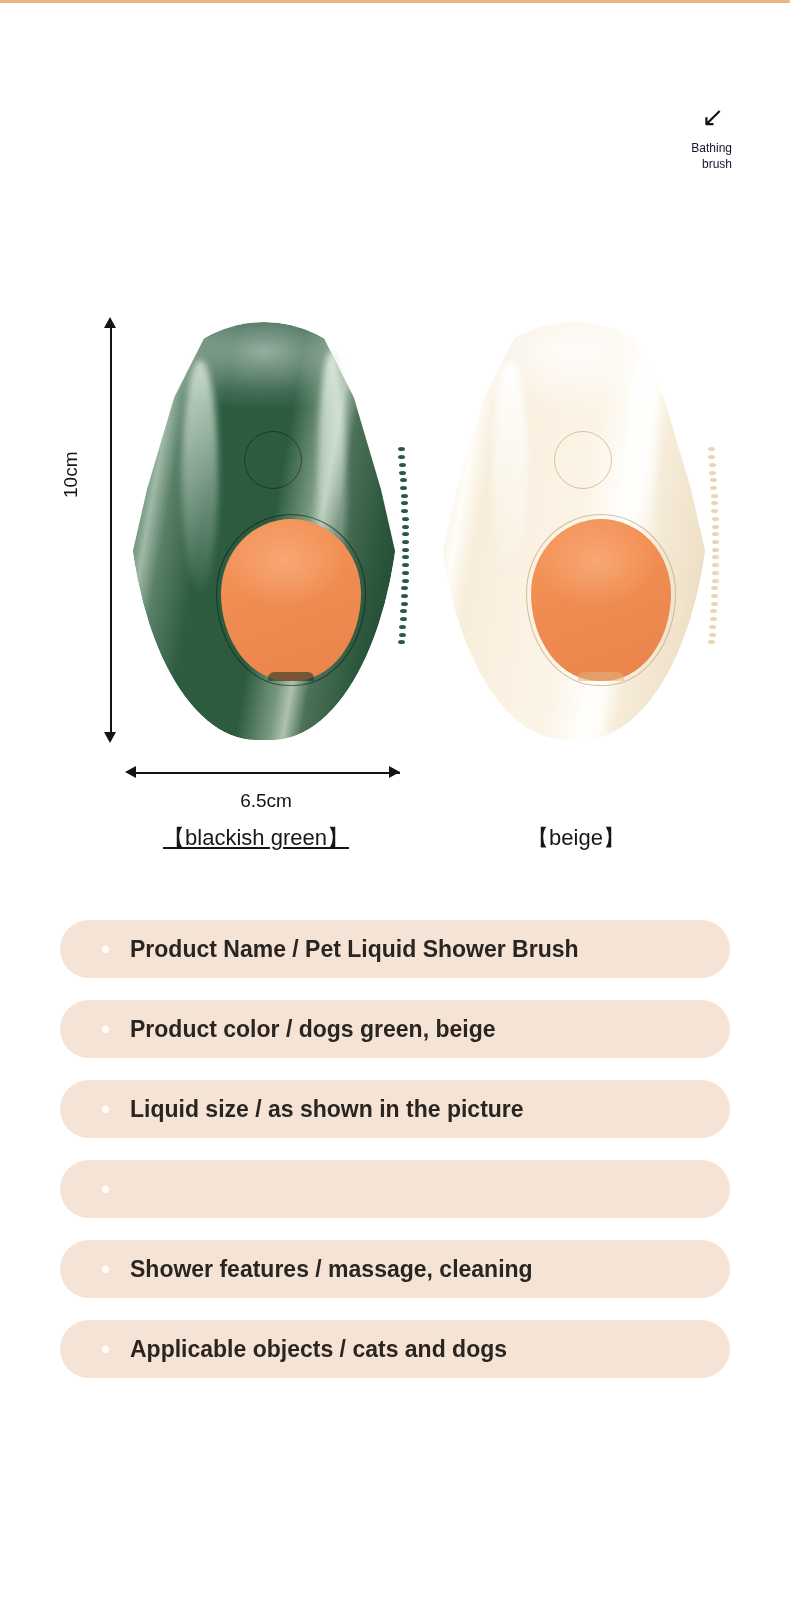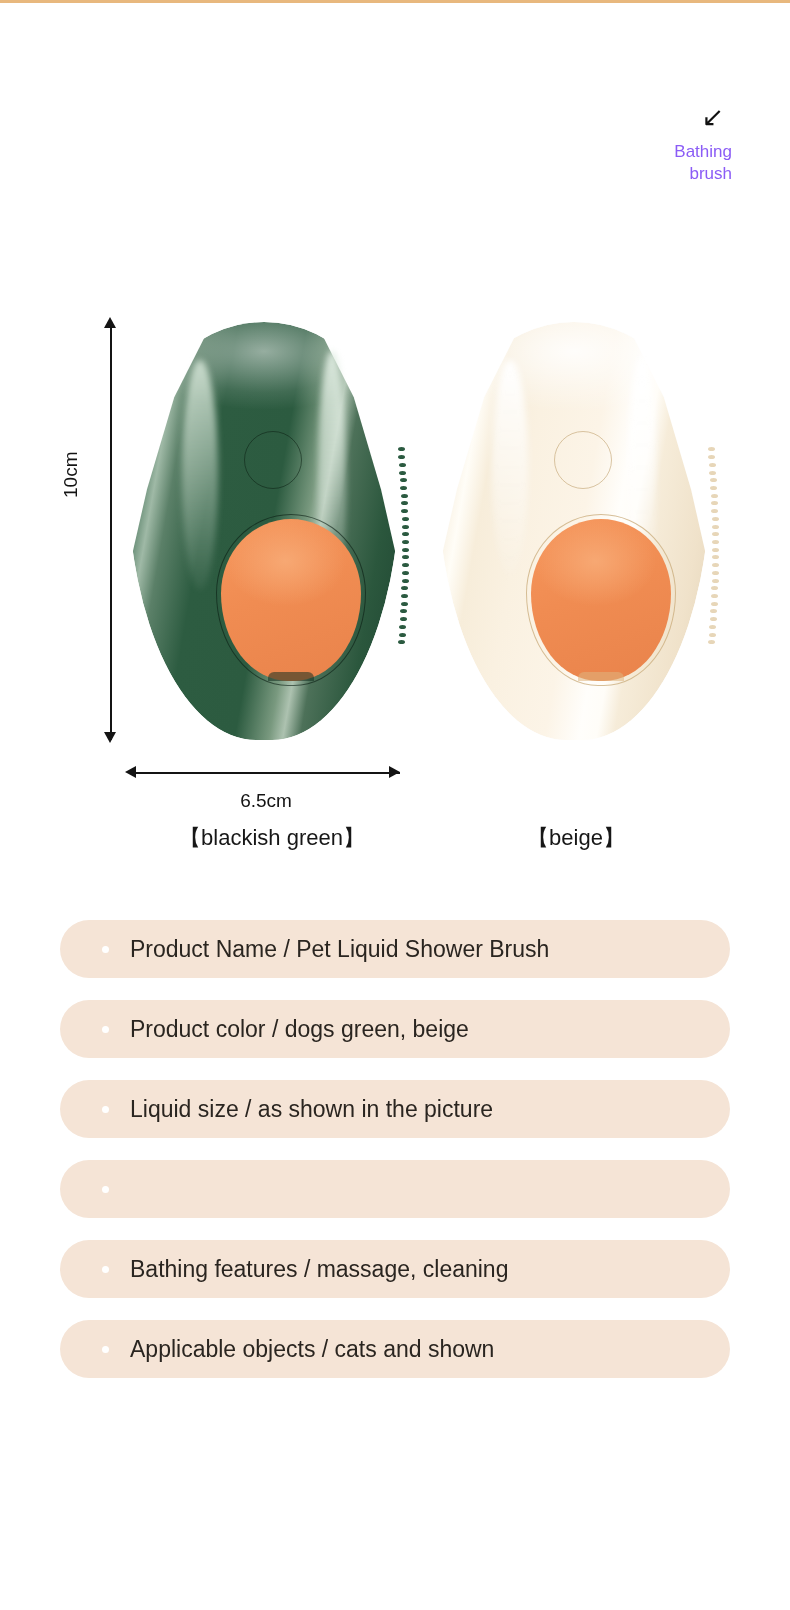--- a/index.html
+++ b/index.html
@@ -50,22 +50,22 @@
   .callout-arrow {
     display: block;
     font-size: 27px;
     line-height: 1;
     color: #111111;
     margin-bottom: 10px;
     padding-right: 8px;
   }
   .callout-label {
     display: block;
-    font-size: 17px;
-    color: #8b5cf6;
+    font-size: 12px;
+    color: #0f172a;
     line-height: 1.3;
     white-space: pre-line;
   }
 
   
   .dim-v-line {
     position: absolute;
     left: 110px; top: 325px;
     width: 1.5px; height: 415px;
     background: #141414;
@@ -259,28 +259,29 @@
 
   
   .swatch-caption {
     position: absolute;
     top: 823px;
     font-size: 22px;
     color: #171717;
     text-align: center;
     white-space: nowrap;
   }
-  .swatch-caption.left  { left: 136px; width: 272px; }
+  .swatch-caption.left  { left: 120px; width: 272px; text-decoration: underline; }
   .swatch-caption.right { left: 440px; width: 272px; }
 
   
   .spec-list {
     position: absolute;
     top: 920px; left: 0;
     width: 790px;
+    font-weight: bold;
   }
   .spec-row {
     position: relative;
     margin: 0 auto 22px auto;
     width: 670px;
     height: 58px;
     border-radius: 29px;
     background: #f5e4d6;
     display: flex;
     align-items: center;
@@ -424,19 +425,19 @@
     </div>
     <div class="spec-row">
       <span class="spec-bullet"></span>
       <span class="spec-text">Liquid size / as shown in the picture</span>
     </div>
     <div class="spec-row">
       <span class="spec-bullet"></span>
     </div>
     <div class="spec-row">
       <span class="spec-bullet"></span>
-      <span class="spec-text">Bathing features / massage, cleaning</span>
-    </div>
-    <div class="spec-row">
-      <span class="spec-bullet"></span>
-      <span class="spec-text">Applicable objects / cats and shown</span>
+      <span class="spec-text">Shower features / massage, cleaning</span>
+    </div>
+    <div class="spec-row">
+      <span class="spec-bullet"></span>
+      <span class="spec-text">Applicable objects / cats and dogs</span>
     </div>
   </div>
 
 </body></html>

